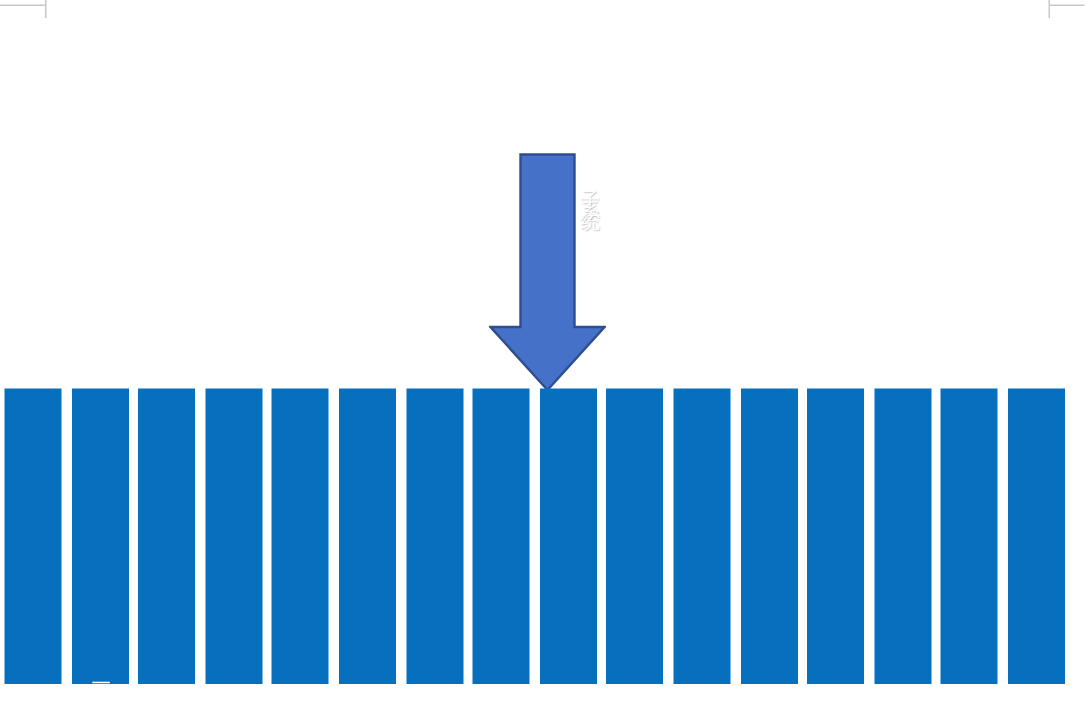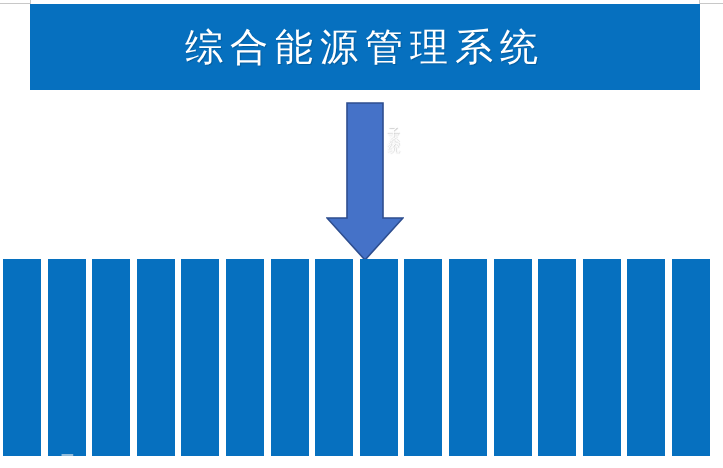--- a/index.html
+++ b/index.html
@@ -127,23 +127,20 @@
 </head>
 <body>
 
 <div id="canvas">
 
   <div class="page-guide guide-top-left-h"></div>
   <div class="page-guide guide-top-left-v"></div>
   <div class="page-guide guide-top-right-h"></div>
   <div class="page-guide guide-top-right-v"></div>
 
-  <div class="title-banner">
-    <span class="title-text">综合能源管理系统</span>
-  </div>
 
   <div class="arrow-wrap">
     <svg viewBox="0 0 78 160" preserveAspectRatio="none">
       <polygon points="21,1 57,1 57,116 77,116 39,158 1,116 21,116" fill="#4572C8" stroke="#2E4E8F" stroke-width="1.6"></polygon>
     </svg>
     <div class="arrow-label">
       <span class="arrow-label-inner">子系统</span>
     </div>
   </div>
 

